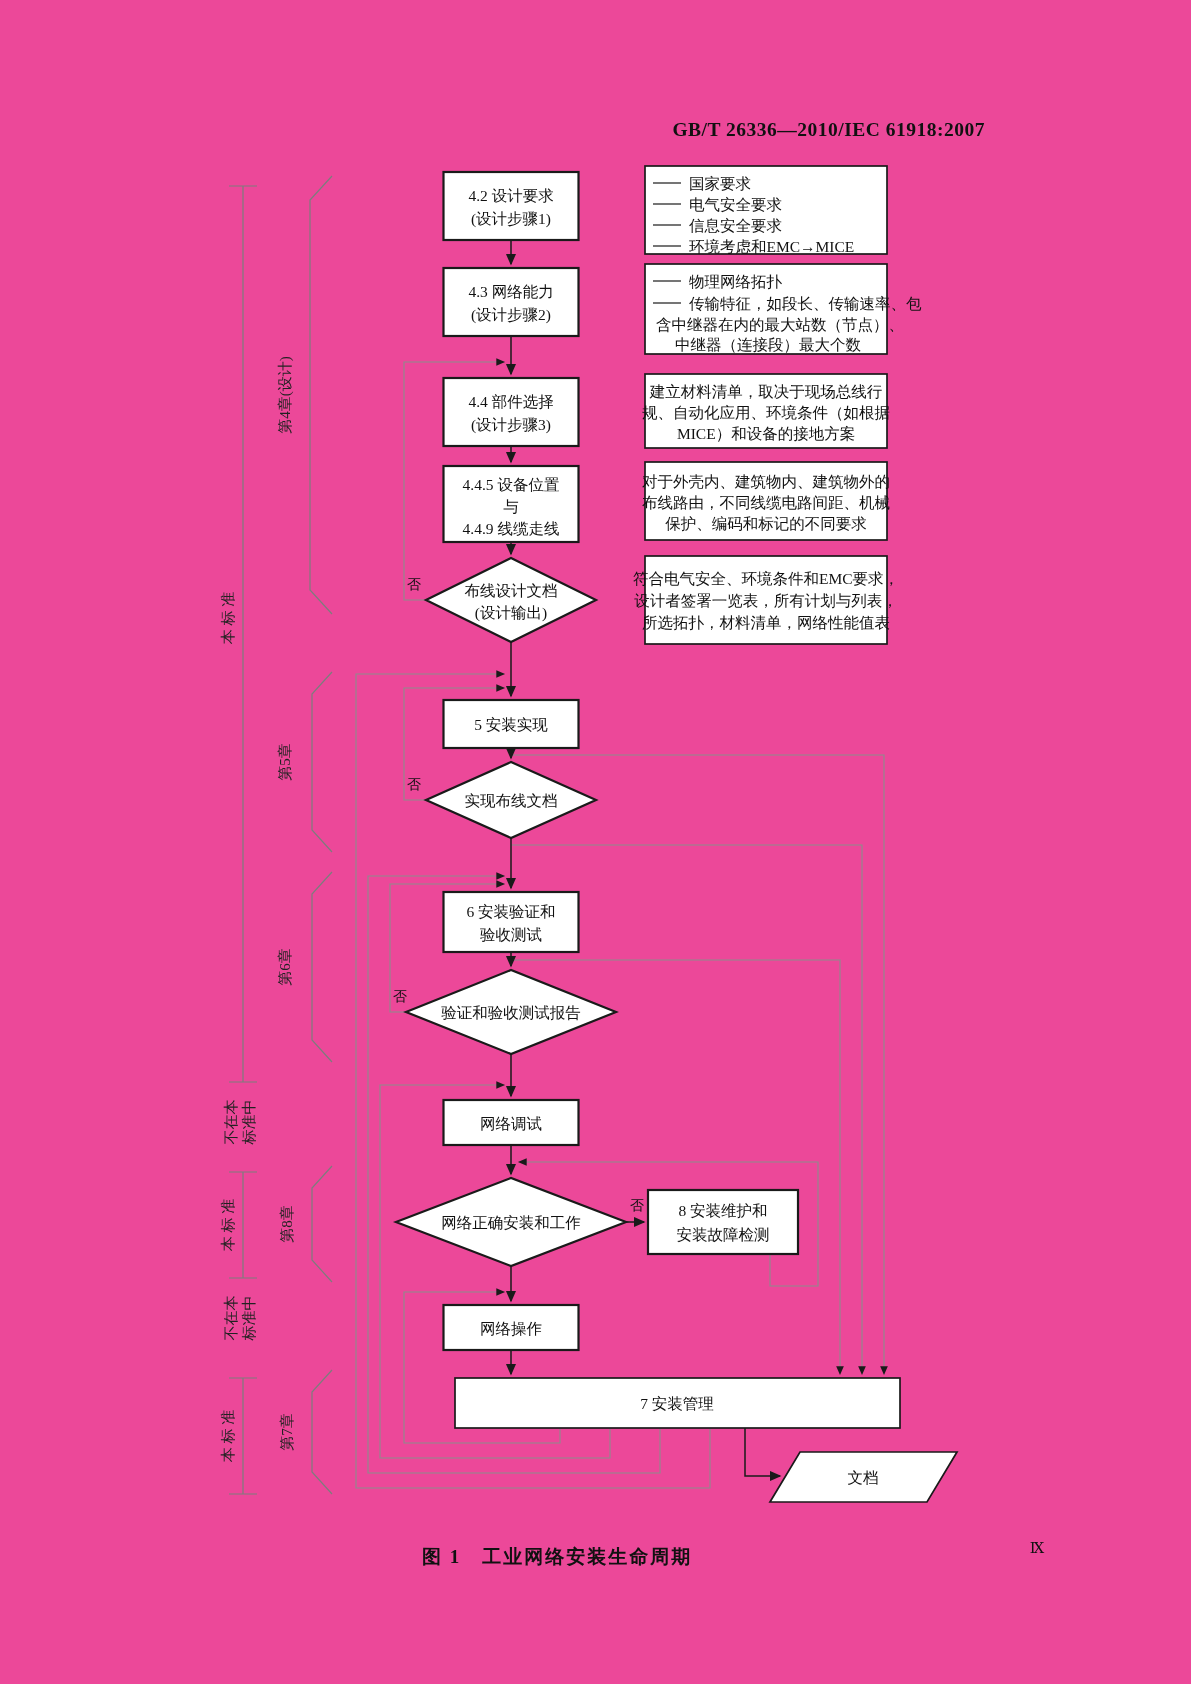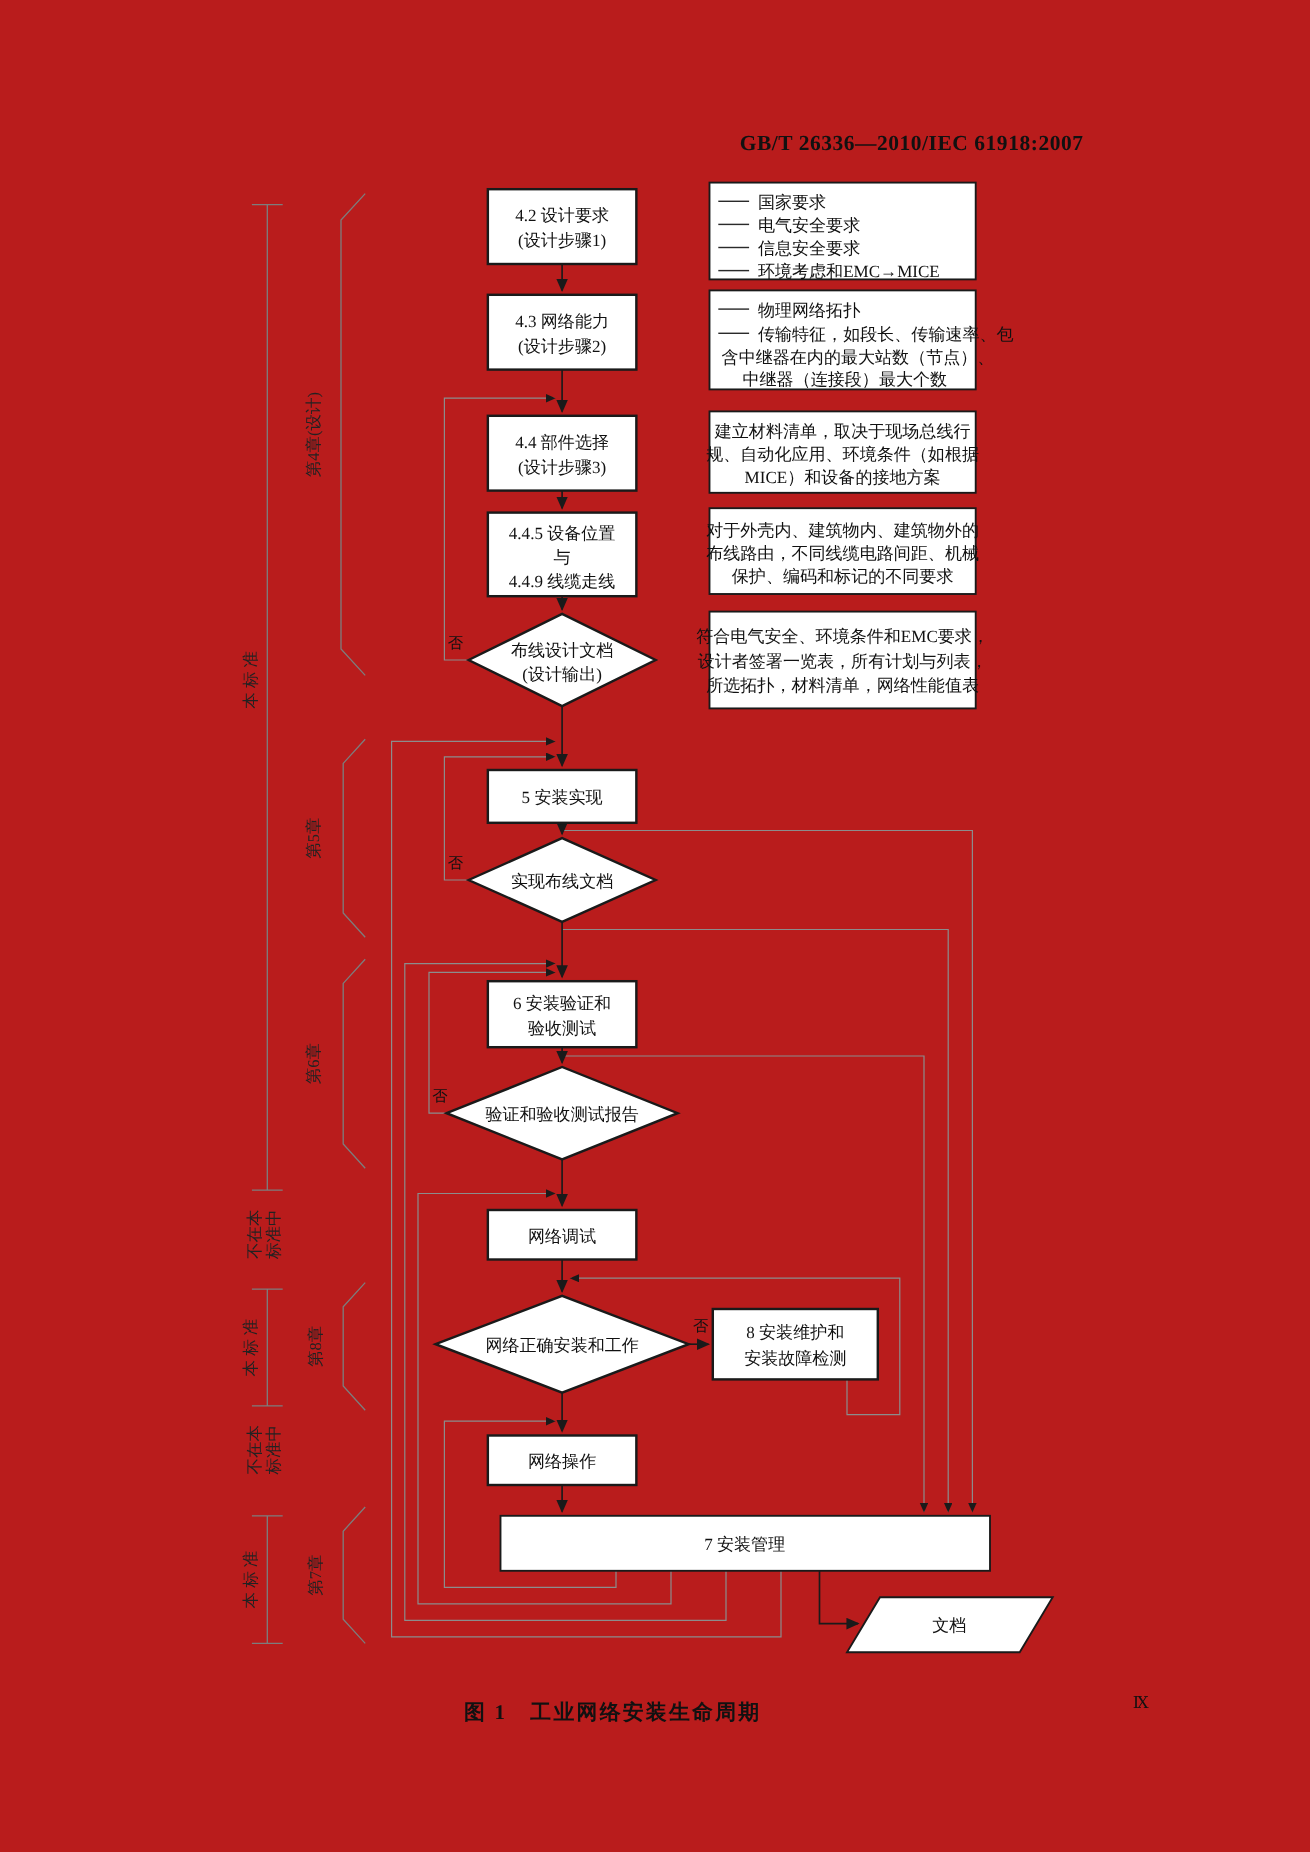--- a/index.html
+++ b/index.html
@@ -1,16 +1,16 @@
 <!DOCTYPE html>
 <html><head>
 <meta charset="utf-8">
 <style>
   html,body{margin:0;padding:0;background:#e8e8e8;}
-  .page{width:1191px;height:1684px;background:#b91c1c;position:relative;margin:0 auto;
+  .page{width:1191px;height:1684px;background:#ec4899;position:relative;margin:0 auto;
         font-family:"Liberation Serif","DejaVu Serif",serif;}
   svg{position:absolute;left:0;top:0;}
   text{font-family:"Liberation Serif","DejaVu Serif",serif;fill:#111;}
   .hdr{font-size:19.5px;font-weight:bold;letter-spacing:.5px;}
   .cap{font-size:19px;font-weight:bold;letter-spacing:2px;}
   .pg{font-size:15px;}
   .bt{font-size:15.5px;}
   .nt{font-size:15.5px;}
   .sb{font-size:15px;fill:#222;}
   .no{font-size:14px;}

